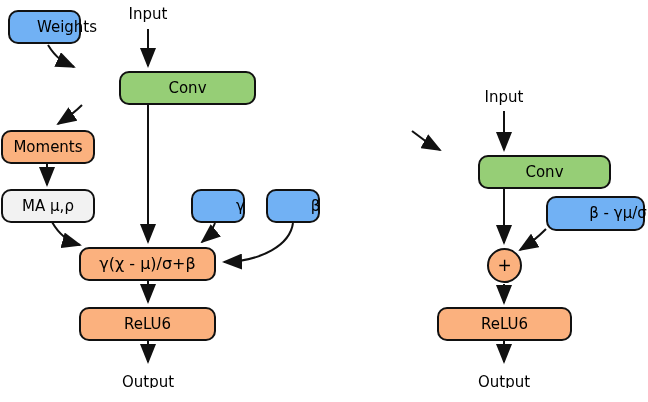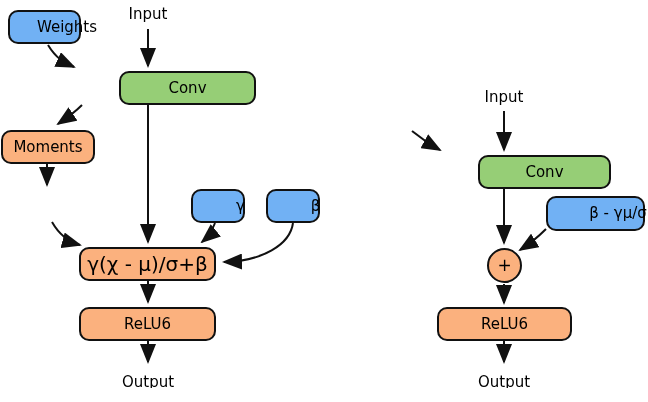--- a/index.html
+++ b/index.html
@@ -89,26 +89,27 @@
   </svg>
 
   <div class="io-label" style="left:118px; top:5px; width:60px;">Input</div>
 
   <div class="node blue" style="left:8px; top:10px; width:73px; height:34px;">Weights</div>
 
   <div class="node green" style="left:79px; top:71px; width:137px; height:34px;">Conv</div>
 
   <div class="node orange" style="left:1px; top:130px; width:94px; height:34px;">Moments</div>
 
+  <div class="node gray" style="left:1px; top:189px; width:94px; height:34px;">MA μ,ρ</div>
 
   <div class="node blue" style="left:191px; top:189px; width:54px; height:34px;">γ</div>
 
   <div class="node blue" style="left:266px; top:189px; width:54px; height:34px;">β</div>
 
-  <div class="node orange" style="left:79px; top:247px; width:137px; height:34px; font-size:20px;">γ(χ - μ)/σ+β</div>
+  <div class="node orange" style="left:79px; top:247px; width:137px; height:34px; font-size:16px;">γ(χ - μ)/σ+β</div>
 
   <div class="node orange" style="left:79px; top:307px; width:137px; height:34px;">ReLU6</div>
 
   <div class="io-label" style="left:113px; top:373px; width:70px;">Output</div>
 
   <div class="io-label" style="left:474px; top:88px; width:60px;">Input</div>
 
 
   <div class="node green" style="left:438px; top:155px; width:133px; height:34px;">Conv</div>
 

